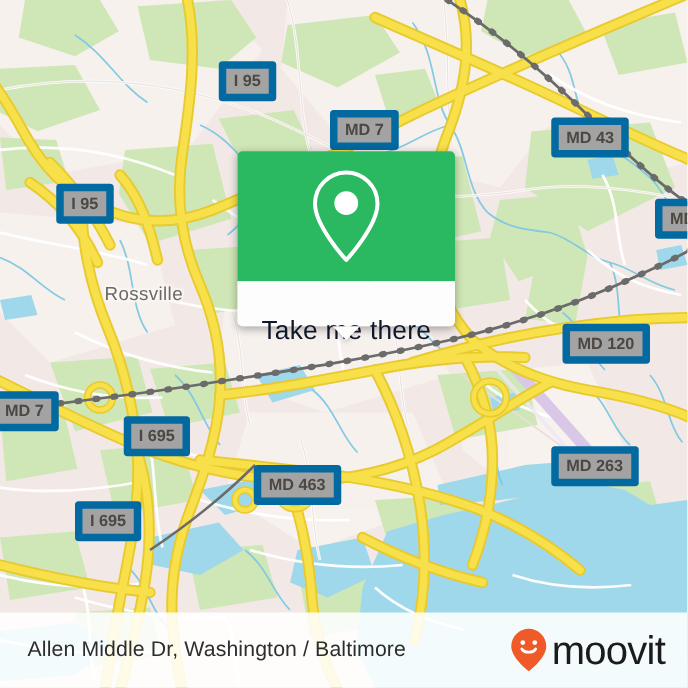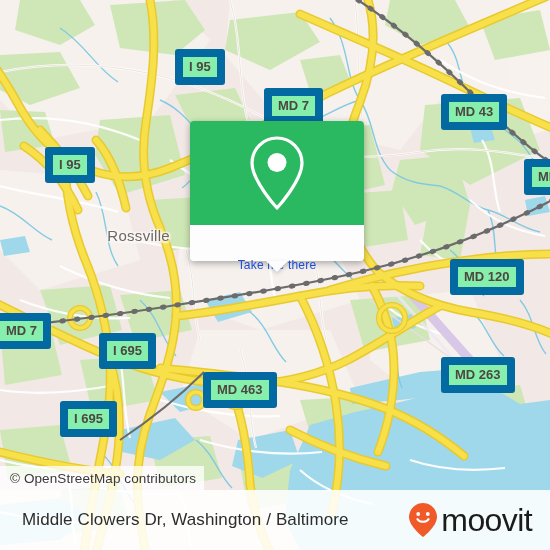--- a/index.html
+++ b/index.html
@@ -30,29 +30,29 @@
     color: #6d6864;
     font-size: 15px;
     font-weight: 400;
     letter-spacing: 0.3px;
     text-shadow:
       -1.5px -1.5px 1.5px #fbf8f6, 1.5px -1.5px 1.5px #fbf8f6,
       -1.5px  1.5px 1.5px #fbf8f6, 1.5px  1.5px 1.5px #fbf8f6,
        0 0 3px #fbf8f6;
     white-space: pre;
     line-height: 15px;
-    text-align: right;
+    text-align: center;
     pointer-events: none;
   }
 
   
   .shield {
     position: absolute;
-    background: #86efac;
-    border: 8px solid #0369a1;
+    background: #a3a3a3;
+    border: 6px solid #0369a1;
     border-radius: 3px;
     color: #4c4741;
     font-size: 13px;
     font-weight: bold;
     line-height: 1;
     padding: 3px 6px 4px 6px;
     white-space: nowrap;
     box-sizing: border-box;
   }
 
@@ -77,22 +77,22 @@
   #popup-footer {
     position: relative;
     background: #fdfdfd;
     height: 36px;
     border-radius: 0 0 4px 4px;
     display: flex;
     align-items: center;
     justify-content: center;
   }
   #popup-cta {
-    color: #1d4ed8;
-    font-size: 12px;
+    color: #0f172a;
+    font-size: 21px;
     letter-spacing: 0.2px;
     margin-top: 44px;
   }
   #popup-tail {
     position: absolute;
     left: 50%;
     bottom: -11px;
     margin-left: -11px;
     width: 0; height: 0;
     border-left: 11px solid transparent;
@@ -420,26 +420,23 @@
         <path d="M30 4 C16.2 4 5 15.2 5 29 C5 47 30 74 30 74 C30 74 55 47 55 29 C55 15.2 43.8 4 30 4 Z" fill="none" stroke="#ffffff" stroke-width="3.2" stroke-linejoin="round"></path>
         <circle cx="30" cy="28.5" r="9.5" fill="#ffffff"></circle>
       </svg>
     </div>
     <div id="popup-footer">
       <span id="popup-cta">Take me there</span>
       <div id="popup-tail"></div>
     </div>
   </div>
 
-  <div id="attribution">
-    <span>© OpenStreetMap contributors</span>
-  </div>
 
   <div id="bottom-bar">
-    <span id="place-title">Middle Clowers Dr, Washington / Baltimore</span>
+    <span id="place-title">Allen Middle Dr, Washington / Baltimore</span>
     <div id="moovit-logo">
       <svg width="30" height="36" viewBox="0 0 30 36" xmlns="http://www.w3.org/2000/svg">
         <path d="M15 1 C7.3 1 1 7.3 1 15 C1 24.5 15 35 15 35 C15 35 29 24.5 29 15 C29 7.3 22.7 1 15 1 Z" fill="#f05a28"></path>
         <circle cx="10.2" cy="12" r="1.9" fill="#ffffff"></circle>
         <circle cx="19.8" cy="12" r="1.9" fill="#ffffff"></circle>
         <path d="M9.5 17.2 C11.4 20.6 18.6 20.6 20.5 17.2" fill="none" stroke="#ffffff" stroke-width="2.2" stroke-linecap="round"></path>
       </svg>
       <span id="moovit-wordmark">moovit</span>
     </div>
   </div>

